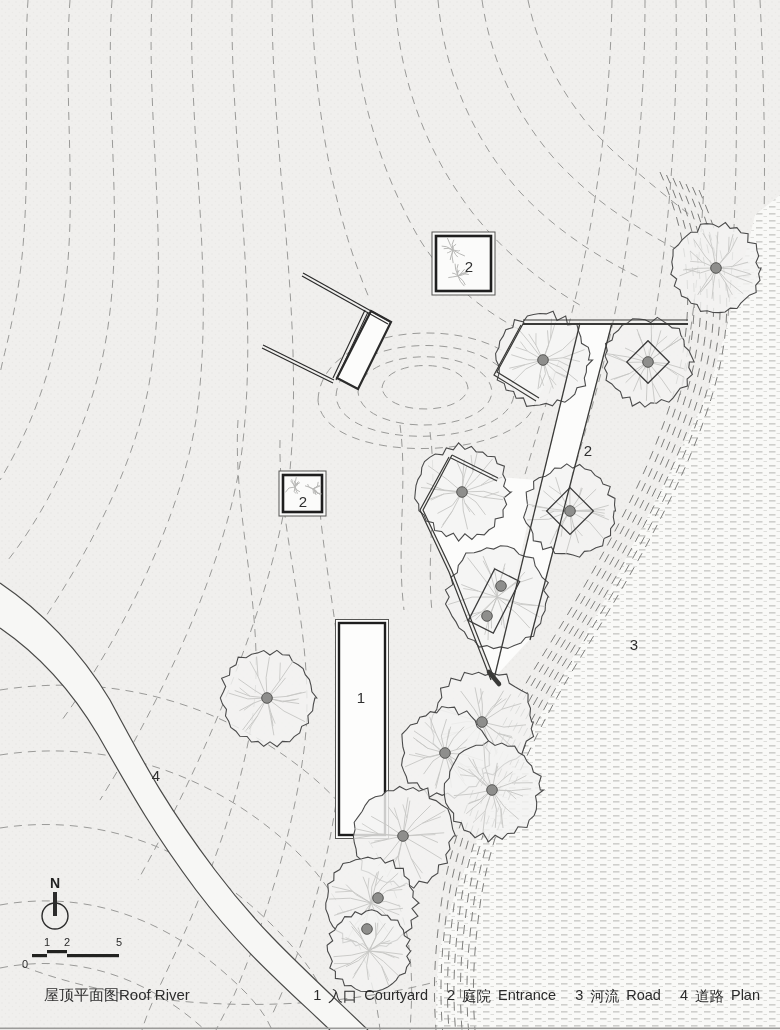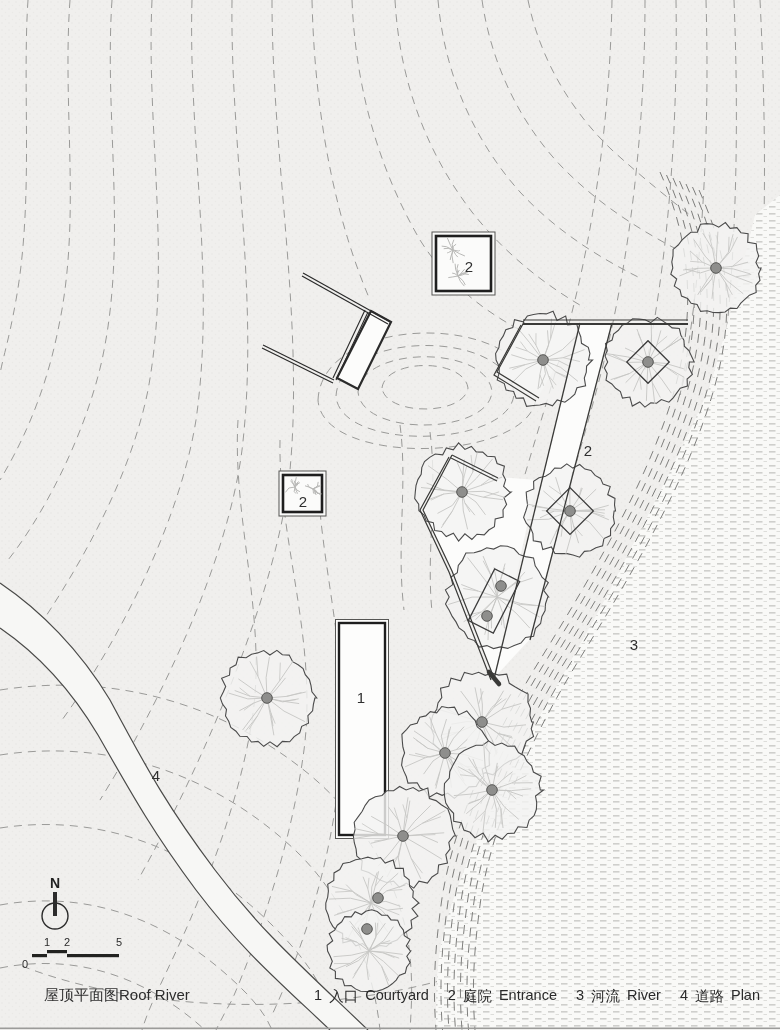--- a/index.html
+++ b/index.html
@@ -615,21 +615,21 @@
       <span>Courtyard</span>
     </span>
     <span class="legend-item">
       <span class="num">2</span>
       <span>庭院</span>
       <span>Entrance</span>
     </span>
     <span class="legend-item">
       <span class="num">3</span>
       <span>河流</span>
-      <span>River</span>
+      <span>Road</span>
     </span>
     <span class="legend-item">
       <span class="num">4</span>
       <span>道路</span>
       <span>Plan</span>
     </span>
   </div>
 </div>
 
 </body></html>

